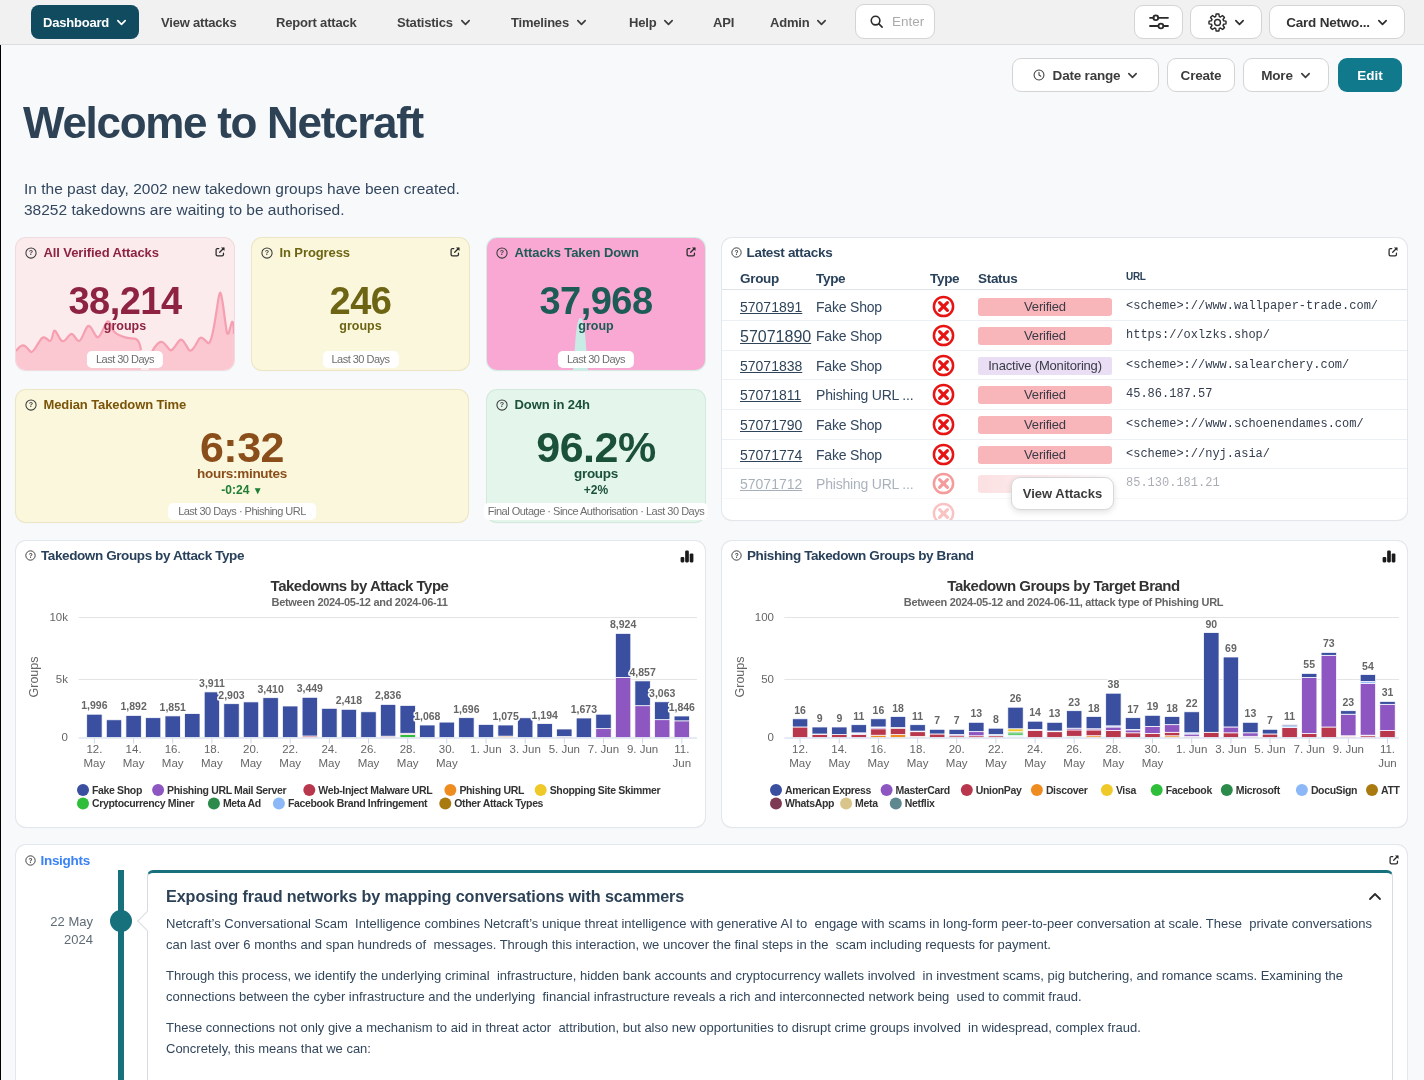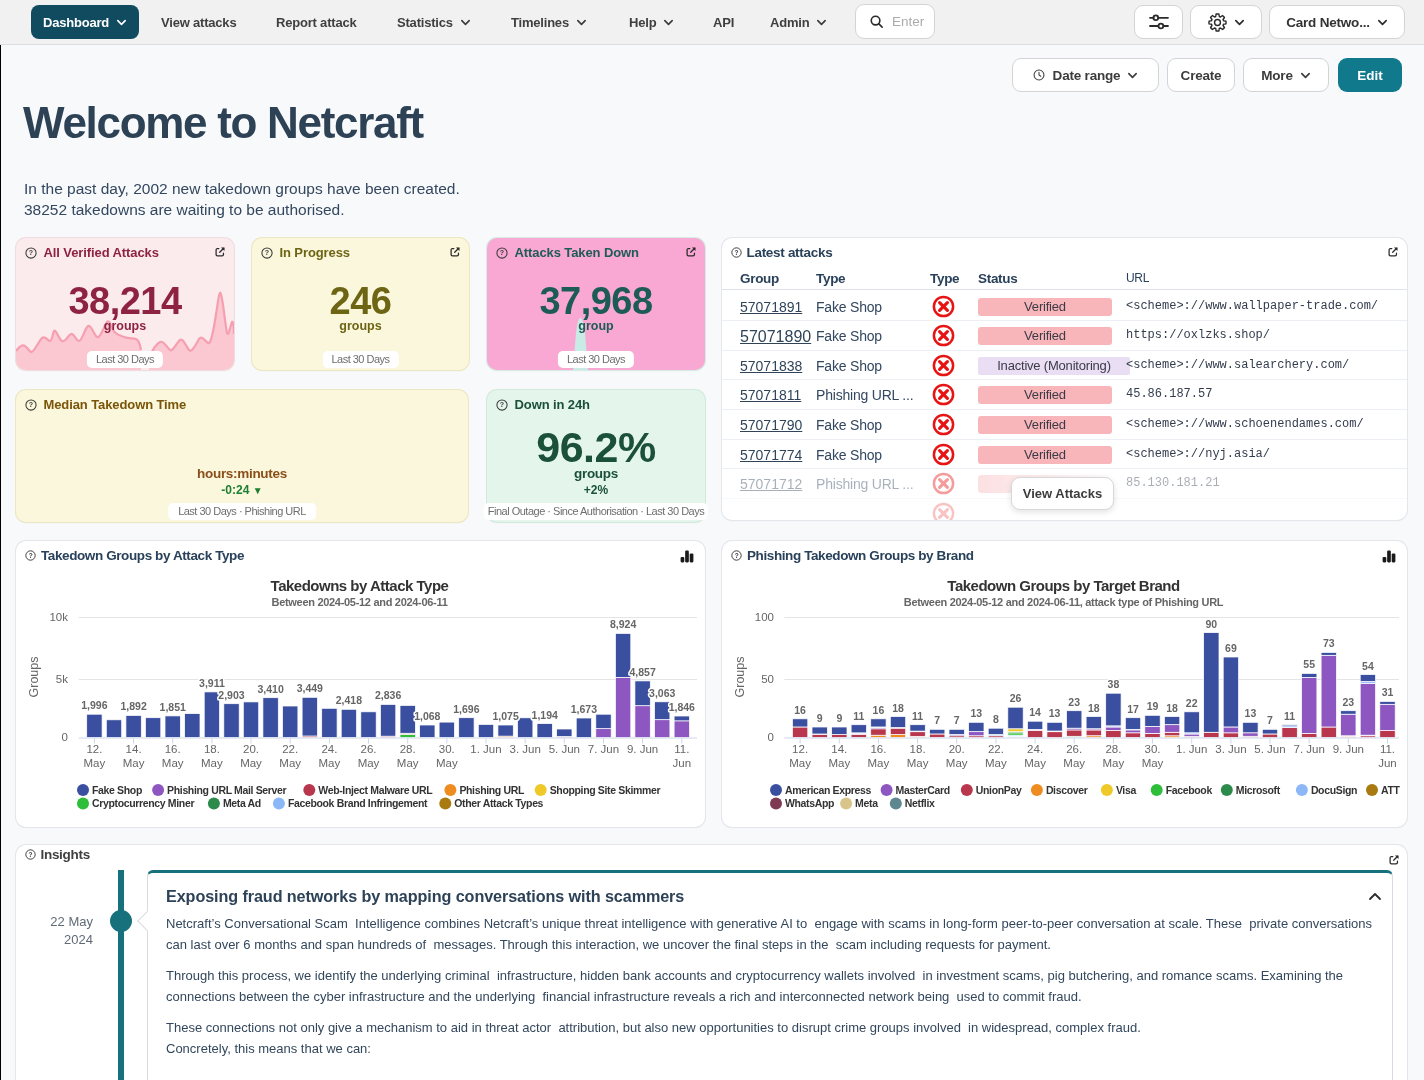--- a/index.html
+++ b/index.html
@@ -129,20 +129,21 @@
     <div class="statnum" style="position:absolute;left:0;top:44px;width:100%;font-size:38px;line-height:1;letter-spacing:-0.5px;color:#1d5b55">37,968</div>
     <div class="statnum" style="position:absolute;left:0;top:81px;width:100%;font-size:12.5px;color:#1d5b55">group</div>
     <div class="pill" style="left:50%;transform:translateX(-50%);bottom:2.5px;padding:2.5px 9px">Last 30 Days</div>
   </div>
 
   <div class="card" style="left:16px;top:390px;width:452px;height:132px;background:#faf7dc;box-shadow:0 0 0 1px #ece6c4, 0 1px 2px rgba(40,50,60,0.05)">
     <div class="ctitle" style="position:absolute;left:8.5px;top:7px;color:#7a5408"><svg width="12" height="12" viewBox="0 0 16 16" style="flex:0 0 auto">
         <circle cx="8" cy="8" r="6.8" fill="none" stroke="#3a3a3a" stroke-width="1.4"></circle>
         <text x="8" y="11.2" text-anchor="middle" font-family="&quot;Liberation Sans&quot;, sans-serif" font-size="9.5" font-weight="bold" fill="#3a3a3a">?</text>
       </svg>Median Takedown Time</div>
+    <div class="statnum" style="position:absolute;left:0;top:36px;width:100%;font-size:43px;line-height:1;letter-spacing:-0.5px;color:#8a4e1b">6:32</div>
     <div class="statnum" style="position:absolute;left:0;top:76px;width:100%;font-size:13.5px;letter-spacing:-0.3px;color:#8a4e1b">hours:minutes</div>
     <div class="statnum" style="position:absolute;left:0;top:93px;width:100%;font-size:12px;color:#1e7e34">-0:24 <span style="font-size:10px">▼</span></div>
     <div class="pill" style="left:50%;transform:translateX(-50%);bottom:2.5px;padding:2.5px 10px">Last 30 Days · Phishing URL</div>
   </div>
 
   <div class="card" style="left:487px;top:390px;width:218px;height:132px;background:#e4f5ec;box-shadow:0 0 0 1px #d2eadd, 0 1px 2px rgba(40,50,60,0.05)">
     <div class="ctitle" style="position:absolute;left:8.5px;top:7px;color:#1b5138"><svg width="12" height="12" viewBox="0 0 16 16" style="flex:0 0 auto">
         <circle cx="8" cy="8" r="6.8" fill="none" stroke="#3a3a3a" stroke-width="1.4"></circle>
         <text x="8" y="11.2" text-anchor="middle" font-family="&quot;Liberation Sans&quot;, sans-serif" font-size="9.5" font-weight="bold" fill="#3a3a3a">?</text>
       </svg>Down in 24h</div>
@@ -159,21 +160,21 @@
       </svg>Latest attacks</div>
     <div style="position:absolute;right:8px;top:6px"><svg width="12" height="12" viewBox="0 0 16 16">
         <path d="M6.4 3.4H4.6C3.5 3.4 2.8 4.1 2.8 5.2v6.2c0 1.1.7 1.8 1.8 1.8h6.2c1.1 0 1.8-.7 1.8-1.8V9.6" fill="none" stroke="#2b2b2b" stroke-width="1.7" stroke-linecap="round"></path>
         <path d="M9.2 2h4.8v4.8z" fill="#2b2b2b"></path>
         <path d="M12.9 3.1L7.6 8.4" fill="none" stroke="#2b2b2b" stroke-width="1.7" stroke-linecap="round"></path>
       </svg></div>
     <div style="position:absolute;left:18px;top:33px;font-size:13.5px;letter-spacing:-0.3px;font-weight:bold;color:#29415a">Group</div>
     <div style="position:absolute;left:94px;top:33px;font-size:13.5px;letter-spacing:-0.3px;font-weight:bold;color:#29415a">Type</div>
     <div style="position:absolute;left:208px;top:33px;font-size:13.5px;letter-spacing:-0.3px;font-weight:bold;color:#29415a">Type</div>
     <div style="position:absolute;left:256px;top:33px;font-size:13.5px;letter-spacing:-0.3px;font-weight:bold;color:#29415a">Status</div>
-    <div style="position:absolute;left:404px;top:33px;font-size:12px;letter-spacing:-0.3px;font-weight:normal;color:#29415a">URL</div>
+    <div style="position:absolute;left:404px;top:33px;font-size:10px;letter-spacing:-0.3px;font-weight:bold;color:#29415a">URL</div>
     <div style="position:absolute;left:0;top:51px;width:100%;border-top:1px solid #dfe3e8"></div>
 
     <div style="position:absolute;left:0;top:53.5px;width:100%;height:29.7px;opacity:1;border-bottom:1px solid #eceff3">
       <a style="position:absolute;left:18px;top:7px;font-size:14px;color:#2f4459;text-decoration:underline">57071891</a>
       <div style="position:absolute;left:94px;top:7px;font-size:14px;letter-spacing:-0.2px;color:#33475f">Fake Shop</div>
       <div style="position:absolute;left:210px;top:3px"><svg width="23" height="23" viewBox="0 0 23 23" style="opacity:1.0">
           <circle cx="11.5" cy="11.5" r="9.6" fill="none" stroke="#e81414" stroke-width="2.5"></circle>
           <path d="M7.6 7.6 L15.4 15.4 M15.4 7.6 L7.6 15.4" stroke="#e81414" stroke-width="3.2" stroke-linecap="round"></path>
         </svg></div>
       <div style="position:absolute;left:256px;top:6px;width:134px;height:18px;background:#f9b6ba;border-radius:3px;text-align:center;font-size:13px;letter-spacing:-0.2px;line-height:18px;color:#3b3b47">Verified</div>
@@ -189,21 +190,21 @@
       <div style="position:absolute;left:256px;top:6px;width:134px;height:18px;background:#f9b6ba;border-radius:3px;text-align:center;font-size:13px;letter-spacing:-0.2px;line-height:18px;color:#3b3b47">Verified</div>
       <div style="position:absolute;left:404px;top:7px;font-family:'Liberation Mono',monospace;font-size:12px;white-space:nowrap;color:#323c4d">https://oxlzks.shop/</div>
     </div>
     <div style="position:absolute;left:0;top:112.8px;width:100%;height:29.7px;opacity:1;border-bottom:1px solid #eceff3">
       <a style="position:absolute;left:18px;top:7px;font-size:14px;color:#2f4459;text-decoration:underline">57071838</a>
       <div style="position:absolute;left:94px;top:7px;font-size:14px;letter-spacing:-0.2px;color:#33475f">Fake Shop</div>
       <div style="position:absolute;left:210px;top:3px"><svg width="23" height="23" viewBox="0 0 23 23" style="opacity:1.0">
           <circle cx="11.5" cy="11.5" r="9.6" fill="none" stroke="#e81414" stroke-width="2.5"></circle>
           <path d="M7.6 7.6 L15.4 15.4 M15.4 7.6 L7.6 15.4" stroke="#e81414" stroke-width="3.2" stroke-linecap="round"></path>
         </svg></div>
-      <div style="position:absolute;left:256px;top:6px;width:152px;height:18px;background:#eadef5;border-radius:2px;text-align:center;font-size:13px;letter-spacing:-0.2px;line-height:18px;color:#3b3b47">Inactive (Monitoring)</div>
+      <div style="position:absolute;left:256px;top:6px;width:134px;height:18px;background:#eadef5;border-radius:2px;text-align:center;font-size:13px;letter-spacing:-0.2px;line-height:18px;color:#3b3b47">Inactive (Monitoring)</div>
       <div style="position:absolute;left:404px;top:7px;font-family:'Liberation Mono',monospace;font-size:12px;white-space:nowrap;color:#323c4d">&lt;scheme&gt;://www.salearchery.com/</div>
     </div>
     <div style="position:absolute;left:0;top:142.4px;width:100%;height:29.7px;opacity:1;border-bottom:1px solid #eceff3">
       <a style="position:absolute;left:18px;top:7px;font-size:14px;color:#2f4459;text-decoration:underline">57071811</a>
       <div style="position:absolute;left:94px;top:7px;font-size:14px;letter-spacing:-0.2px;color:#33475f">Phishing URL ...</div>
       <div style="position:absolute;left:210px;top:3px"><svg width="23" height="23" viewBox="0 0 23 23" style="opacity:1.0">
           <circle cx="11.5" cy="11.5" r="9.6" fill="none" stroke="#e81414" stroke-width="2.5"></circle>
           <path d="M7.6 7.6 L15.4 15.4 M15.4 7.6 L7.6 15.4" stroke="#e81414" stroke-width="3.2" stroke-linecap="round"></path>
         </svg></div>
       <div style="position:absolute;left:256px;top:6px;width:134px;height:18px;background:#f9b6ba;border-radius:3px;text-align:center;font-size:13px;letter-spacing:-0.2px;line-height:18px;color:#3b3b47">Verified</div>
@@ -579,21 +580,21 @@
         <text x="8" y="11.2" text-anchor="middle" font-family="&quot;Liberation Sans&quot;, sans-serif" font-size="9.5" font-weight="bold" fill="#3a3a3a">?</text>
       </svg>Phishing Takedown Groups by Brand</div>
     <div style="position:absolute;right:11px;top:7.5px"><svg width="14" height="13" viewBox="0 0 14 13">
         <rect x="0.6" y="7.0" width="3.7" height="5.4" rx="1.1" fill="#1a1a1a"></rect>
         <rect x="5.15" y="0.6" width="3.7" height="11.8" rx="1.1" fill="#1a1a1a"></rect>
         <rect x="9.7" y="3.4" width="3.7" height="9" rx="1.1" fill="#1a1a1a"></rect>
       </svg></div>
   </div>
 
   <div class="card" style="left:16px;top:845px;width:1391px;height:260px;overflow:hidden">
-    <div class="ctitle" style="position:absolute;left:8.5px;top:2px;color:#404040;gap:5px;font-size:13.5px;letter-spacing:-0.3px"><svg width="11" height="11" viewBox="0 0 16 16" style="flex:0 0 auto">
+    <div class="ctitle" style="position:absolute;left:8.5px;top:8px;color:#3b82f6;gap:5px;font-size:13.5px;letter-spacing:-0.3px"><svg width="11" height="11" viewBox="0 0 16 16" style="flex:0 0 auto">
         <circle cx="8" cy="8" r="6.8" fill="none" stroke="#3a3a3a" stroke-width="1.4"></circle>
         <text x="8" y="11.2" text-anchor="middle" font-family="&quot;Liberation Sans&quot;, sans-serif" font-size="9.5" font-weight="bold" fill="#3a3a3a">?</text>
       </svg>Insights</div>
     <div style="position:absolute;right:7px;top:7px"><svg width="12" height="12" viewBox="0 0 16 16">
         <path d="M6.4 3.4H4.6C3.5 3.4 2.8 4.1 2.8 5.2v6.2c0 1.1.7 1.8 1.8 1.8h6.2c1.1 0 1.8-.7 1.8-1.8V9.6" fill="none" stroke="#2b2b2b" stroke-width="1.7" stroke-linecap="round"></path>
         <path d="M9.2 2h4.8v4.8z" fill="#2b2b2b"></path>
         <path d="M12.9 3.1L7.6 8.4" fill="none" stroke="#2b2b2b" stroke-width="1.7" stroke-linecap="round"></path>
       </svg></div>
     <div style="position:absolute;left:102px;top:25px;width:6px;height:235px;background:#17717d"></div>
     <div style="position:absolute;left:94px;top:65px;width:22px;height:22px;border-radius:50%;background:#17717d"></div>

